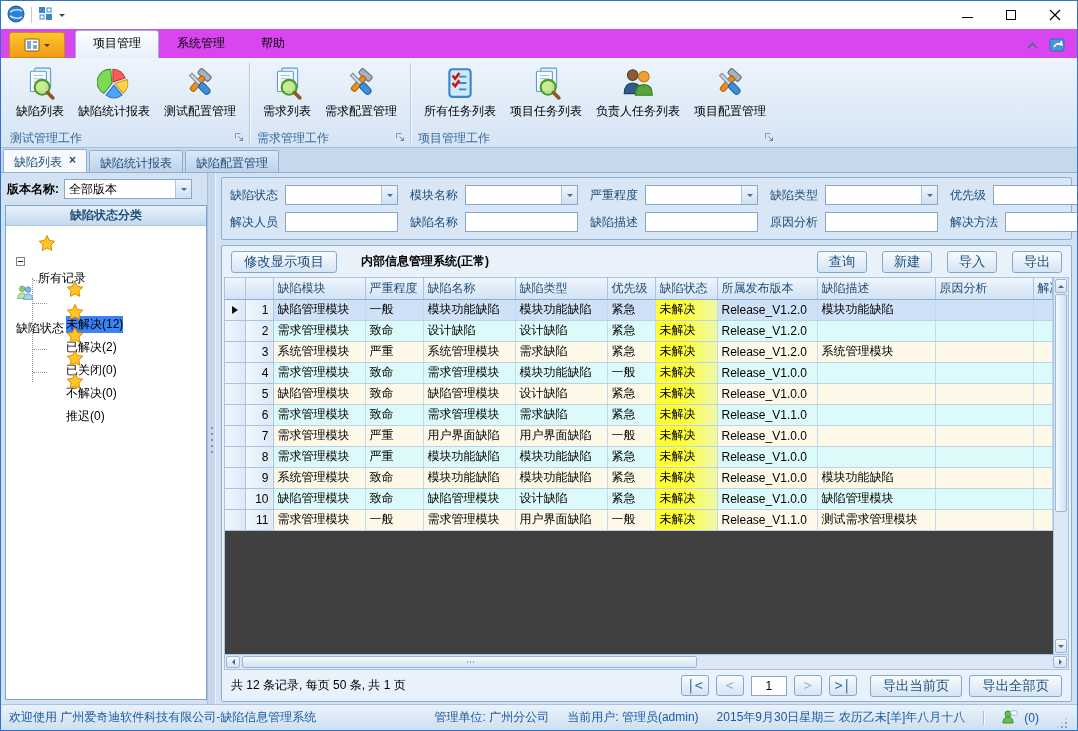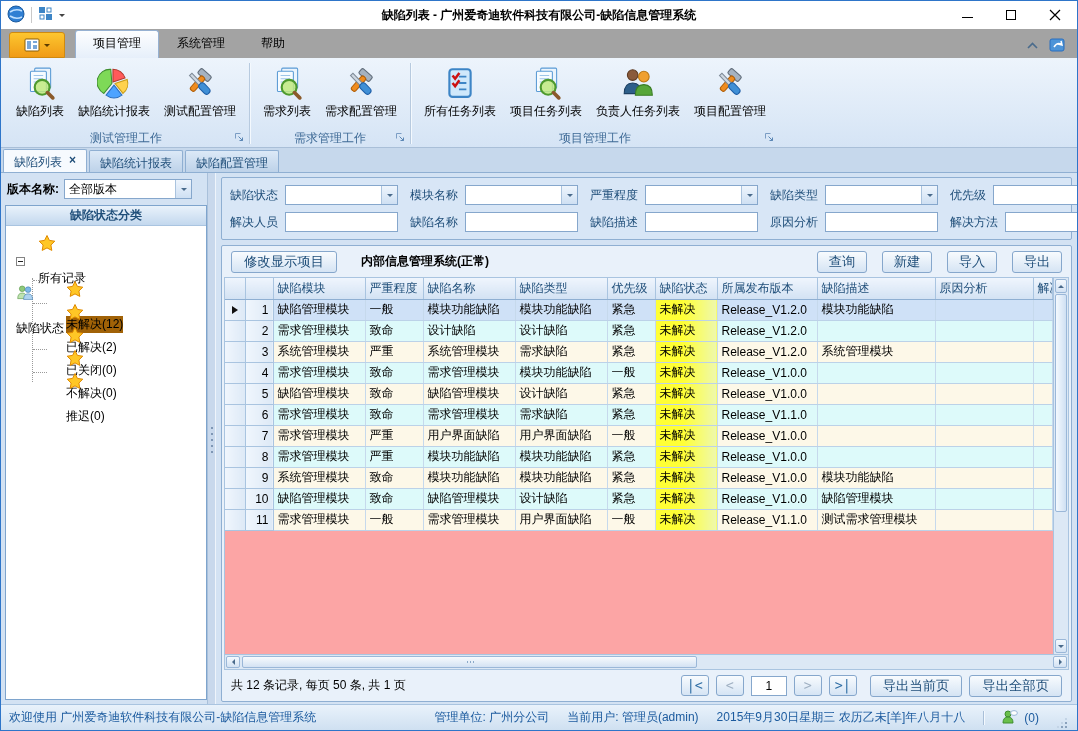--- a/index.html
+++ b/index.html
@@ -12,34 +12,34 @@
   .qat{display:flex;align-items:center;gap:6px;padding-left:6px;z-index:2;}
   .qat-sep{width:1px;height:16px;background:#c9c9c9;}
   .title{position:absolute;left:0;right:0;text-align:center;font-weight:bold;}
   .winctl{margin-left:auto;display:flex;z-index:2;}
   .wbtn{width:44px;height:27px;display:flex;align-items:center;justify-content:center;}
   .g-min{width:11px;border-top:1px solid #000;margin-top:5px;}
   .g-max{width:10px;height:10px;border:1px solid #000;}
   .caret{width:0;height:0;border:3px solid transparent;border-top-color:#444;margin-top:3px;}
 
   
-  .rtabrow{height:29px;background:#a3a3a3;display:flex;align-items:flex-end;flex:none;}
+  .rtabrow{height:29px;background:#d946ef;display:flex;align-items:flex-end;flex:none;}
   .appbtn{width:56px;height:26px;margin:0 10px 0 8px;border-radius:3px 3px 0 0;background:linear-gradient(#fdc62f,#f09b16);border:1px solid #cf8a10;display:flex;align-items:center;justify-content:center;gap:4px;}
   .rtab{padding:5px 18px 6px;color:#000;cursor:default;}
   .rtab.active{background:linear-gradient(#fdfeff,#e6effa);border:1px solid #96b1d2;border-bottom:none;border-radius:3px 3px 0 0;padding:4px 17px 6px;}
   .rright{margin-left:auto;display:flex;align-items:center;gap:10px;padding:0 10px 5px 0;}
 
   
   .rbody{height:90px;background:linear-gradient(#edf4fc,#d5e4f5);border-bottom:1px solid #a9bfd8;display:flex;align-items:stretch;padding:2px 2px 0;flex:none;}
   .rgroup{display:flex;flex-direction:column;padding:2px 7px 0;position:relative;}
   .rbtns{display:flex;flex:1;align-items:flex-start;justify-content:center;gap:2px;}
   .rbtn{display:flex;flex-direction:column;align-items:center;padding:4px 6px 2px;border-radius:3px;cursor:default;}
   .ricon svg{width:34px;height:34px;display:block;}
   .rlbl{margin-top:3px;white-space:nowrap;}
-  .rgfoot{height:18px;display:flex;align-items:center;justify-content:center;color:#3e6a96;position:relative;}
+  .rgfoot{height:18px;display:flex;align-items:center;justify-content:flex-start;color:#3e6a96;position:relative;}
   .launcher{position:absolute;right:-3px;bottom:4px;width:11px;height:11px;}
   .gsep{width:1px;background:#b7cadf;box-shadow:1px 0 0 #f4f9fe;margin:3px 0;}
 
   
   .doctabs{height:25px;background:#c6d8ec;display:flex;align-items:flex-end;gap:2px;padding-left:2px;border-bottom:1px solid #8fafd2;flex:none;}
   .dtab{height:22px;padding:4px 10px 0;display:flex;gap:7px;background:linear-gradient(#dce9f7,#bdd2e9);border:1px solid #8fafd2;border-bottom:none;border-radius:2px 2px 0 0;color:#1f4e79;white-space:nowrap;}
   .dtab.active{background:#f6fafe;height:23px;}
   .dclose{color:#1f4e79;font-weight:bold;line-height:12px;}
 
   
@@ -55,21 +55,21 @@
 
   .panel{flex:1;border:1px solid #7ea4cd;background:#fff;display:flex;flex-direction:column;min-height:0;}
   .panel-hd{height:20px;flex:none;background:linear-gradient(#e9f2fb,#c3d8ee);border-bottom:1px solid #a9c4e0;color:#1f4e79;font-weight:bold;display:flex;align-items:center;justify-content:center;}
   .tree{flex:1;padding-top:8px;position:relative;overflow:hidden;}
   .tree::before{content:"";position:absolute;left:26px;top:52px;height:104px;border-left:1px dotted #9a9a9a;}
   .titem{display:flex;align-items:flex-start;height:23px;gap:18px;padding-left:32px;position:relative;cursor:default;flex-direction:column;}
   .titem.branch{padding-left:10px;}
   .titem.lv1{padding-left:60px;}
   .titem.lv1::before{content:"";position:absolute;left:27px;width:14px;border-top:1px dotted #9a9a9a;}
   .titem .ticon svg{width:18px;height:18px;display:block;}
-  .titem.sel .tlbl{background:#a16207;}
+  .titem.sel .tlbl{background:#3b82f6;}
   .expander{width:9px;height:9px;border:1px solid #848484;background:#fff;position:relative;flex:none;margin-right:3px;}
   .expander::after{content:"";position:absolute;left:1px;right:1px;top:3px;border-top:1px solid #222;}
 
   .splitter{width:9px;flex:none;background:#c8d8ec;border-left:1px solid #a9c0da;border-right:1px solid #eef4fb;position:relative;}
   .splitter::after{content:"";position:absolute;top:50%;left:3px;width:2px;height:2px;background:#7e96b4;box-shadow:0 -6px #7e96b4,0 6px #7e96b4,0 -12px #7e96b4,0 12px #7e96b4;}
 
   .main{flex:1;display:flex;flex-direction:column;padding:4px 5px 2px;min-width:0;}
 
   
   .filterbox{flex:none;border:1px solid #8fafd2;border-radius:2px;background:#d8e6f6;padding:7px 8px;display:flex;flex-direction:column;gap:7px;}
@@ -83,21 +83,21 @@
   .fpair:last-child .ftxt{width:auto;flex:1;}
 
   
   .gridbox{flex:1;margin-top:5px;border:1px solid #8fafd2;border-radius:2px;background:#e9f1fa;display:flex;flex-direction:column;min-height:0;}
   .gtoolbar{height:31px;flex:none;display:flex;align-items:center;gap:24px;padding:0 9px;}
   .btn{background:linear-gradient(#f8fbfe,#d5e4f4);border:1px solid #86a7cc;border-radius:3px;color:#1f4e79;height:22px;display:inline-flex;align-items:center;justify-content:center;padding:0 12px;white-space:nowrap;cursor:default;}
   .ptitle{font-weight:bold;}
   .gbtns{margin-left:auto;display:flex;gap:15px;}
   .btn.w64{width:50px;padding:0;}
 
-  .gridwrap{flex:1;margin:0 2px;background:#fca5a5;border:1px solid #a9c4e0;position:relative;overflow:hidden;}
+  .gridwrap{flex:1;margin:0 2px;background:#404040;border:1px solid #a9c4e0;position:relative;overflow:hidden;}
   table{border-collapse:collapse;table-layout:fixed;width:calc(100% - 15px);}
   th{height:21px;background:linear-gradient(#eff5fd,#d3e2f3);border-right:1px solid #a9c4e0;border-bottom:1px solid #8fafd2;color:#1f4e79;font-weight:normal;text-align:left;padding:0 4px;overflow:hidden;white-space:nowrap;}
   td{height:21px;border-right:1px solid #c6d9ec;border-bottom:1px solid #bcd2e8;padding:0 4px;overflow:hidden;white-space:nowrap;}
   td.rowhd{background:linear-gradient(90deg,#f0f6fd,#dde9f6);border-right:1px solid #a9c4e0;border-bottom:1px solid #a9c4e0;}
   td.num{text-align:right;}
   tr.cream td:not(.rowhd){background:#fdf8e8;}
   tr.cyan td:not(.rowhd){background:#ddfafa;}
   tr.selrow td:not(.rowhd){background:#cfe1f7;}
   tr td.status{background:linear-gradient(90deg,#ffff35 45%,#eef8ad) !important;}
   .rowmark{display:block;margin:0 auto;width:0;height:0;border-left:6px solid #111;border-top:4px solid transparent;border-bottom:4px solid transparent;}
@@ -151,21 +151,20 @@
       <span>
         <svg width="15" height="15" viewBox="0 0 15 15">
             <rect x="1" y="1" width="6" height="6" fill="#3d85c6"></rect>
             <rect x="9" y="2" width="4" height="4" fill="none" stroke="#3d85c6"></rect>
             <rect x="2" y="9" width="4" height="4" fill="none" stroke="#3d85c6"></rect>
             <rect x="8" y="8" width="6" height="6" fill="#3d85c6"></rect>
           </svg>
       </span>
       <span class="caret"></span>
     </div>
-    <div class="title">缺陷列表 - 广州爱奇迪软件科技有限公司-缺陷信息管理系统</div>
     <div class="winctl">
       <div class="wbtn">
           <span class="g-min"></span>
         </div>
       <div class="wbtn">
           <span class="g-max"></span>
         </div>
       <div class="wbtn">
         <svg width="12" height="12" viewBox="0 0 12 12">
             <path d="M1 1 L11 11 M11 1 L1 11" stroke="#000" stroke-width="1.2"></path>

